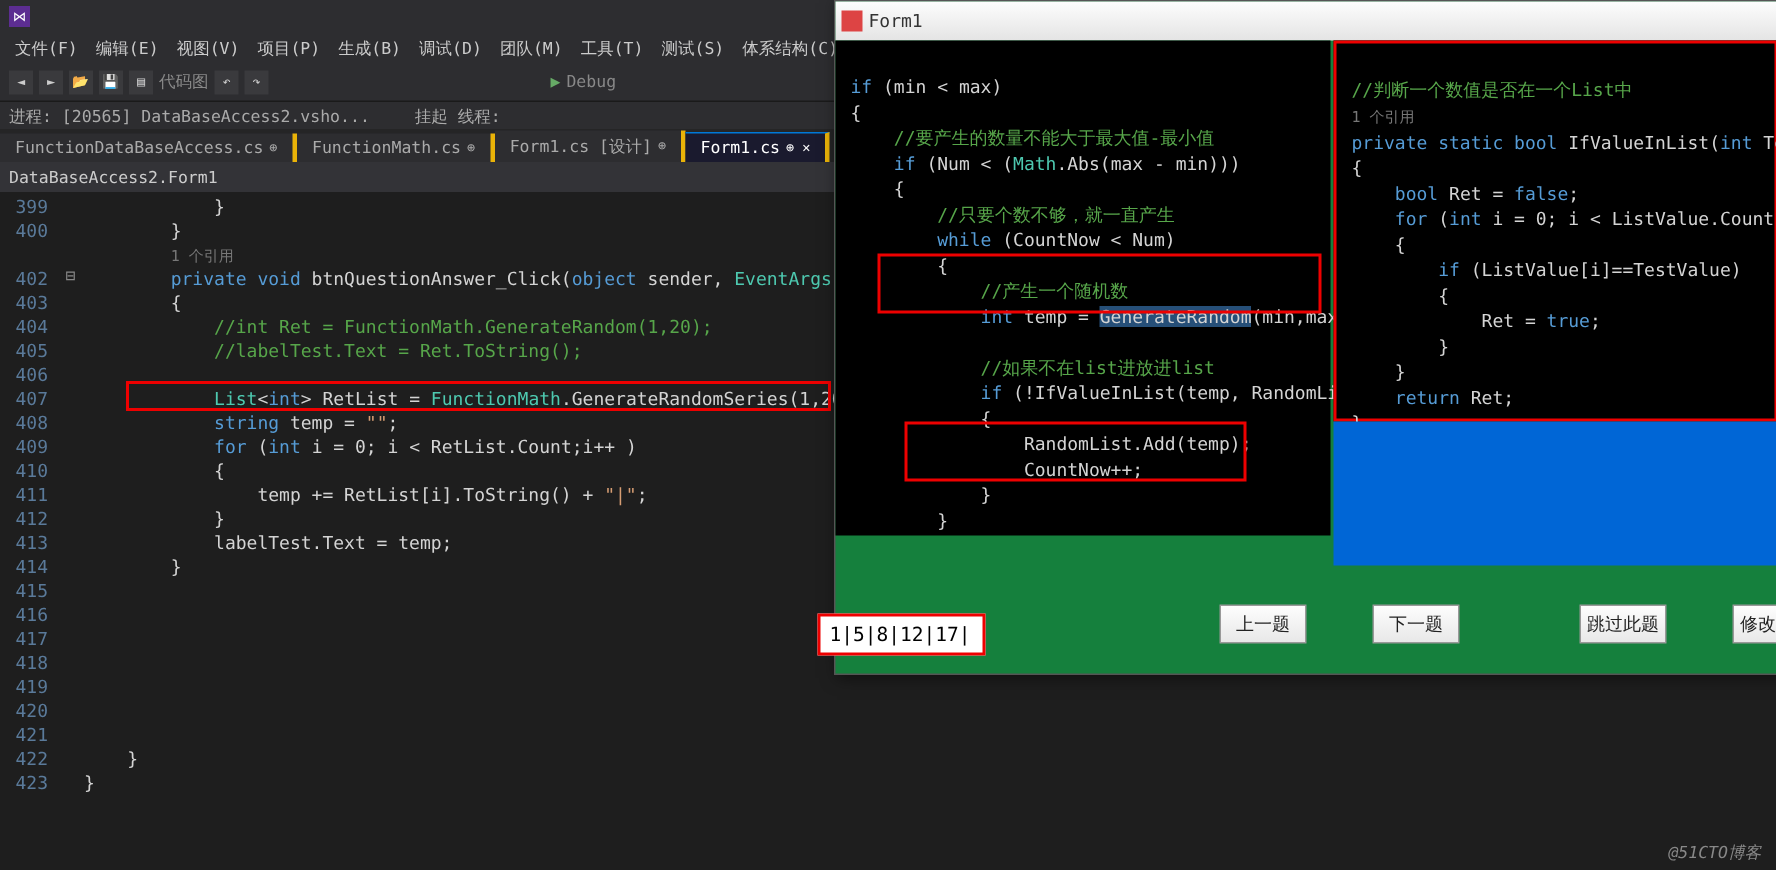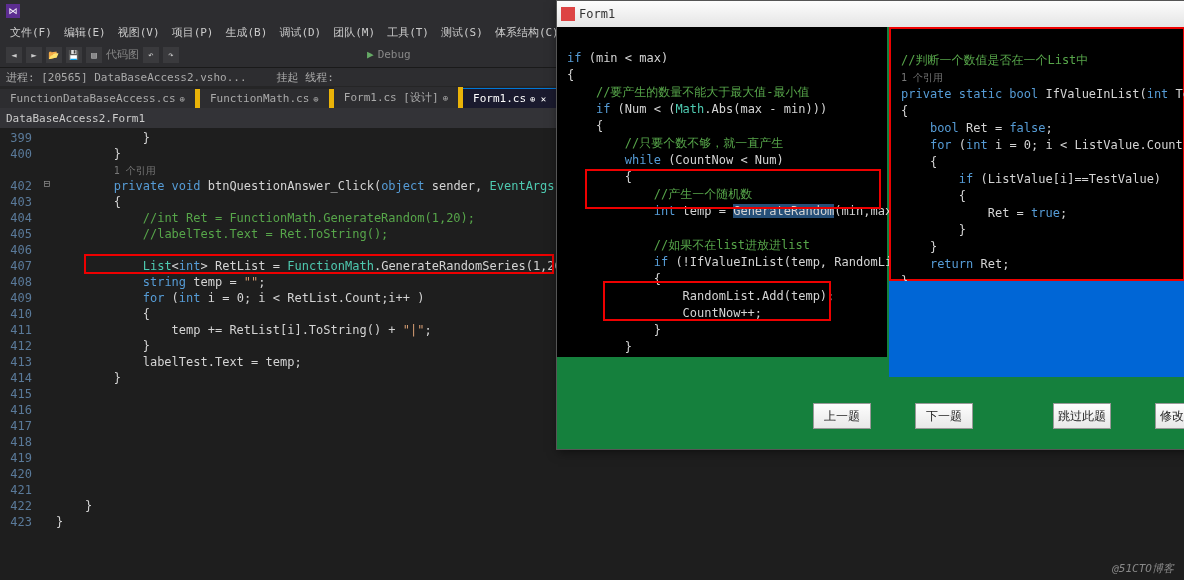--- a/index.html
+++ b/index.html
@@ -5,21 +5,21 @@
 * { margin:0; padding:0; box-sizing:border-box; }
 body { font-family:"Segoe UI",Consolas,monospace; font-size:12px; background:#2d2d30; overflow:hidden; width:1184px; height:580px; position:relative; }
 .titlebar { height:22px; background:#2d2d30; color:#999; display:flex; align-items:center; padding:0 6px; font-size:11px; }
 .vs-icon { width:14px; height:14px; background:#5c2d91; margin-right:6px; display:flex; align-items:center; justify-content:center; color:#fff; font-size:9px; }
 .menubar { height:20px; background:#2d2d30; color:#ccc; display:flex; align-items:center; padding:0 4px; font-size:11px; }
 .menubar span { padding:0 6px; }
 .toolbar { height:26px; background:#2d2d30; border-bottom:1px solid #1a1a1a; display:flex; align-items:center; padding:0 6px; gap:4px; color:#999; font-size:11px; }
 .tb-ico { width:16px; height:16px; display:inline-flex; align-items:center; justify-content:center; background:#3a3a3d; color:#ccc; font-size:9px; }
 .processline { height:18px; background:#2d2d30; color:#aaa; font-size:11px; padding:0 6px; display:flex; align-items:center; }
 .tabs { height:22px; background:#252526; display:flex; align-items:flex-end; color:#aaa; font-size:11px; }
-.tab { padding:3px 10px; background:#2d2d30; border-right:5px solid #eab308; display:flex; align-items:center; gap:4px; }
+.tab { padding:3px 10px; background:#2d2d30; border-right:3px solid #eab308; display:flex; align-items:center; gap:4px; }
 .tab.active { background:#1a1a2e; color:#fff; border-top:1px solid #0078d7; }
 .pin { font-size:9px; }
 .breadcrumb { height:20px; background:#333337; color:#ccc; font-size:11px; padding:0 6px; display:flex; align-items:center; }
 .editor { position:absolute; top:128px; left:0; right:0; bottom:0; background:#1e1e1e; display:flex; }
 .gutter { width:38px; background:#1e1e1e; color:#5a7a9a; text-align:right; padding:2px 6px 0 0; font-family:Consolas,monospace; font-size:12px; line-height:16px; }
 .gutter .ln { height:16px; }
 .marks { width:18px; background:#1e1e1e; color:#888; font-family:Consolas,monospace; font-size:11px; line-height:16px; }
 .marks div { height:16px; text-align:center; }
 .code { flex:1; font-family:Consolas,monospace; font-size:12px; line-height:16px; color:#d4d4d4; padding-top:2px; white-space:pre; }
 .code .row { height:16px; }
@@ -224,15 +224,18 @@
   </div>
   <div class="bluearea"></div>
 
   <div class="btnrow">
     <div class="fbtn">上一题</div>
     <div class="fbtn">下一题</div>
     <div class="fbtn" style="margin-left:60px;">跳过此题</div>
     <div class="fbtn">修改此题</div>
   </div>
 
+  <div class="outbox">
+      <span>1|5|8|12|17|</span>
+    </div>
 </div>
 
 <div class="watermark">@51CTO博客</div>
 
 </body></html>

